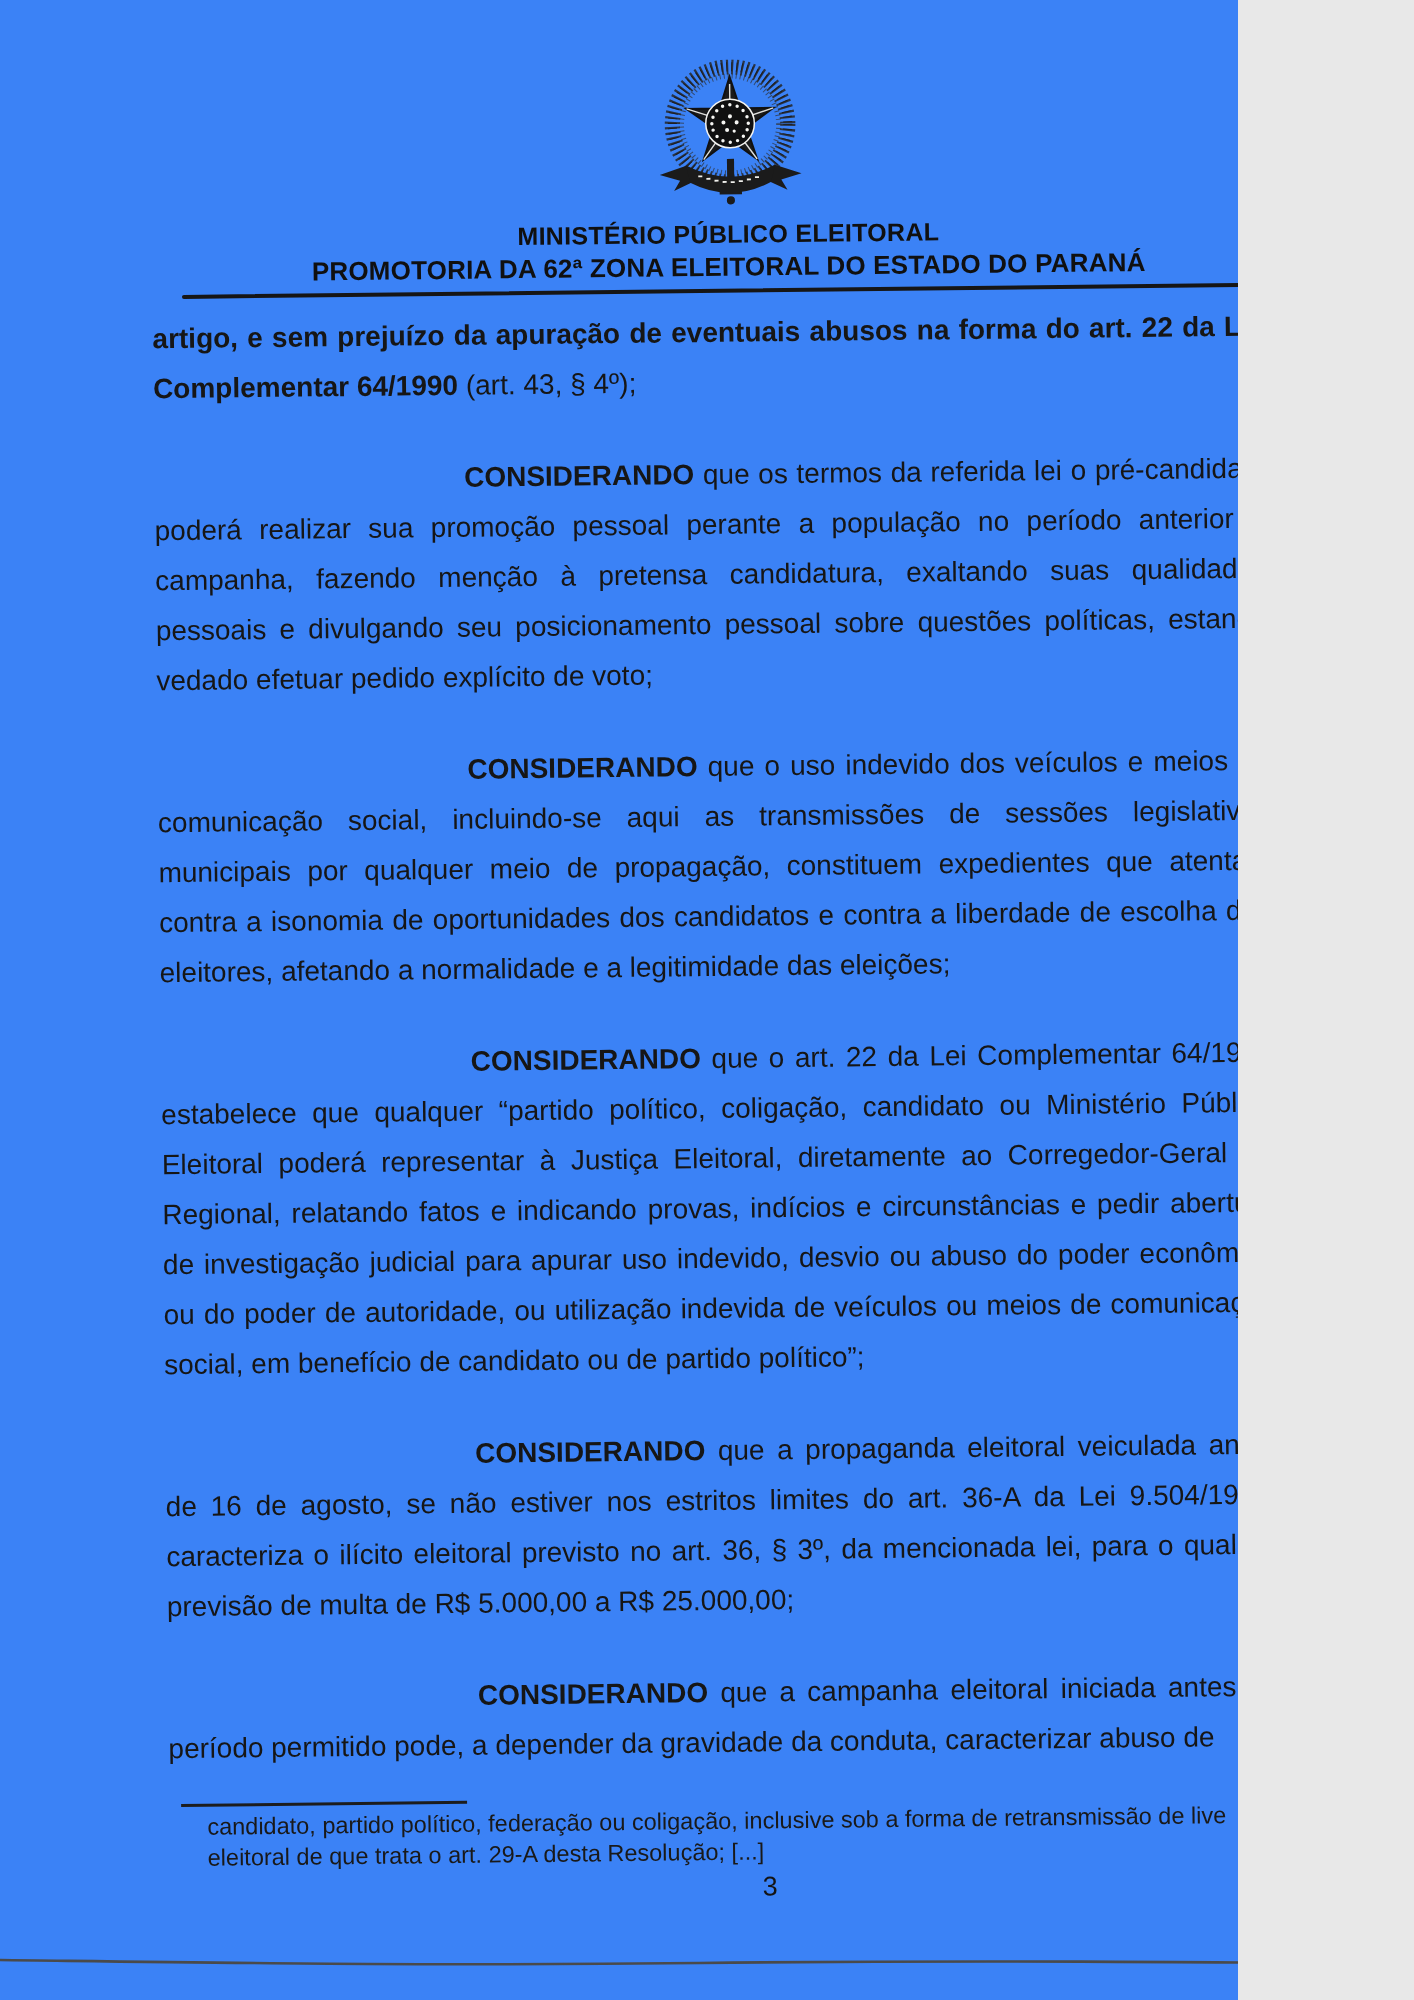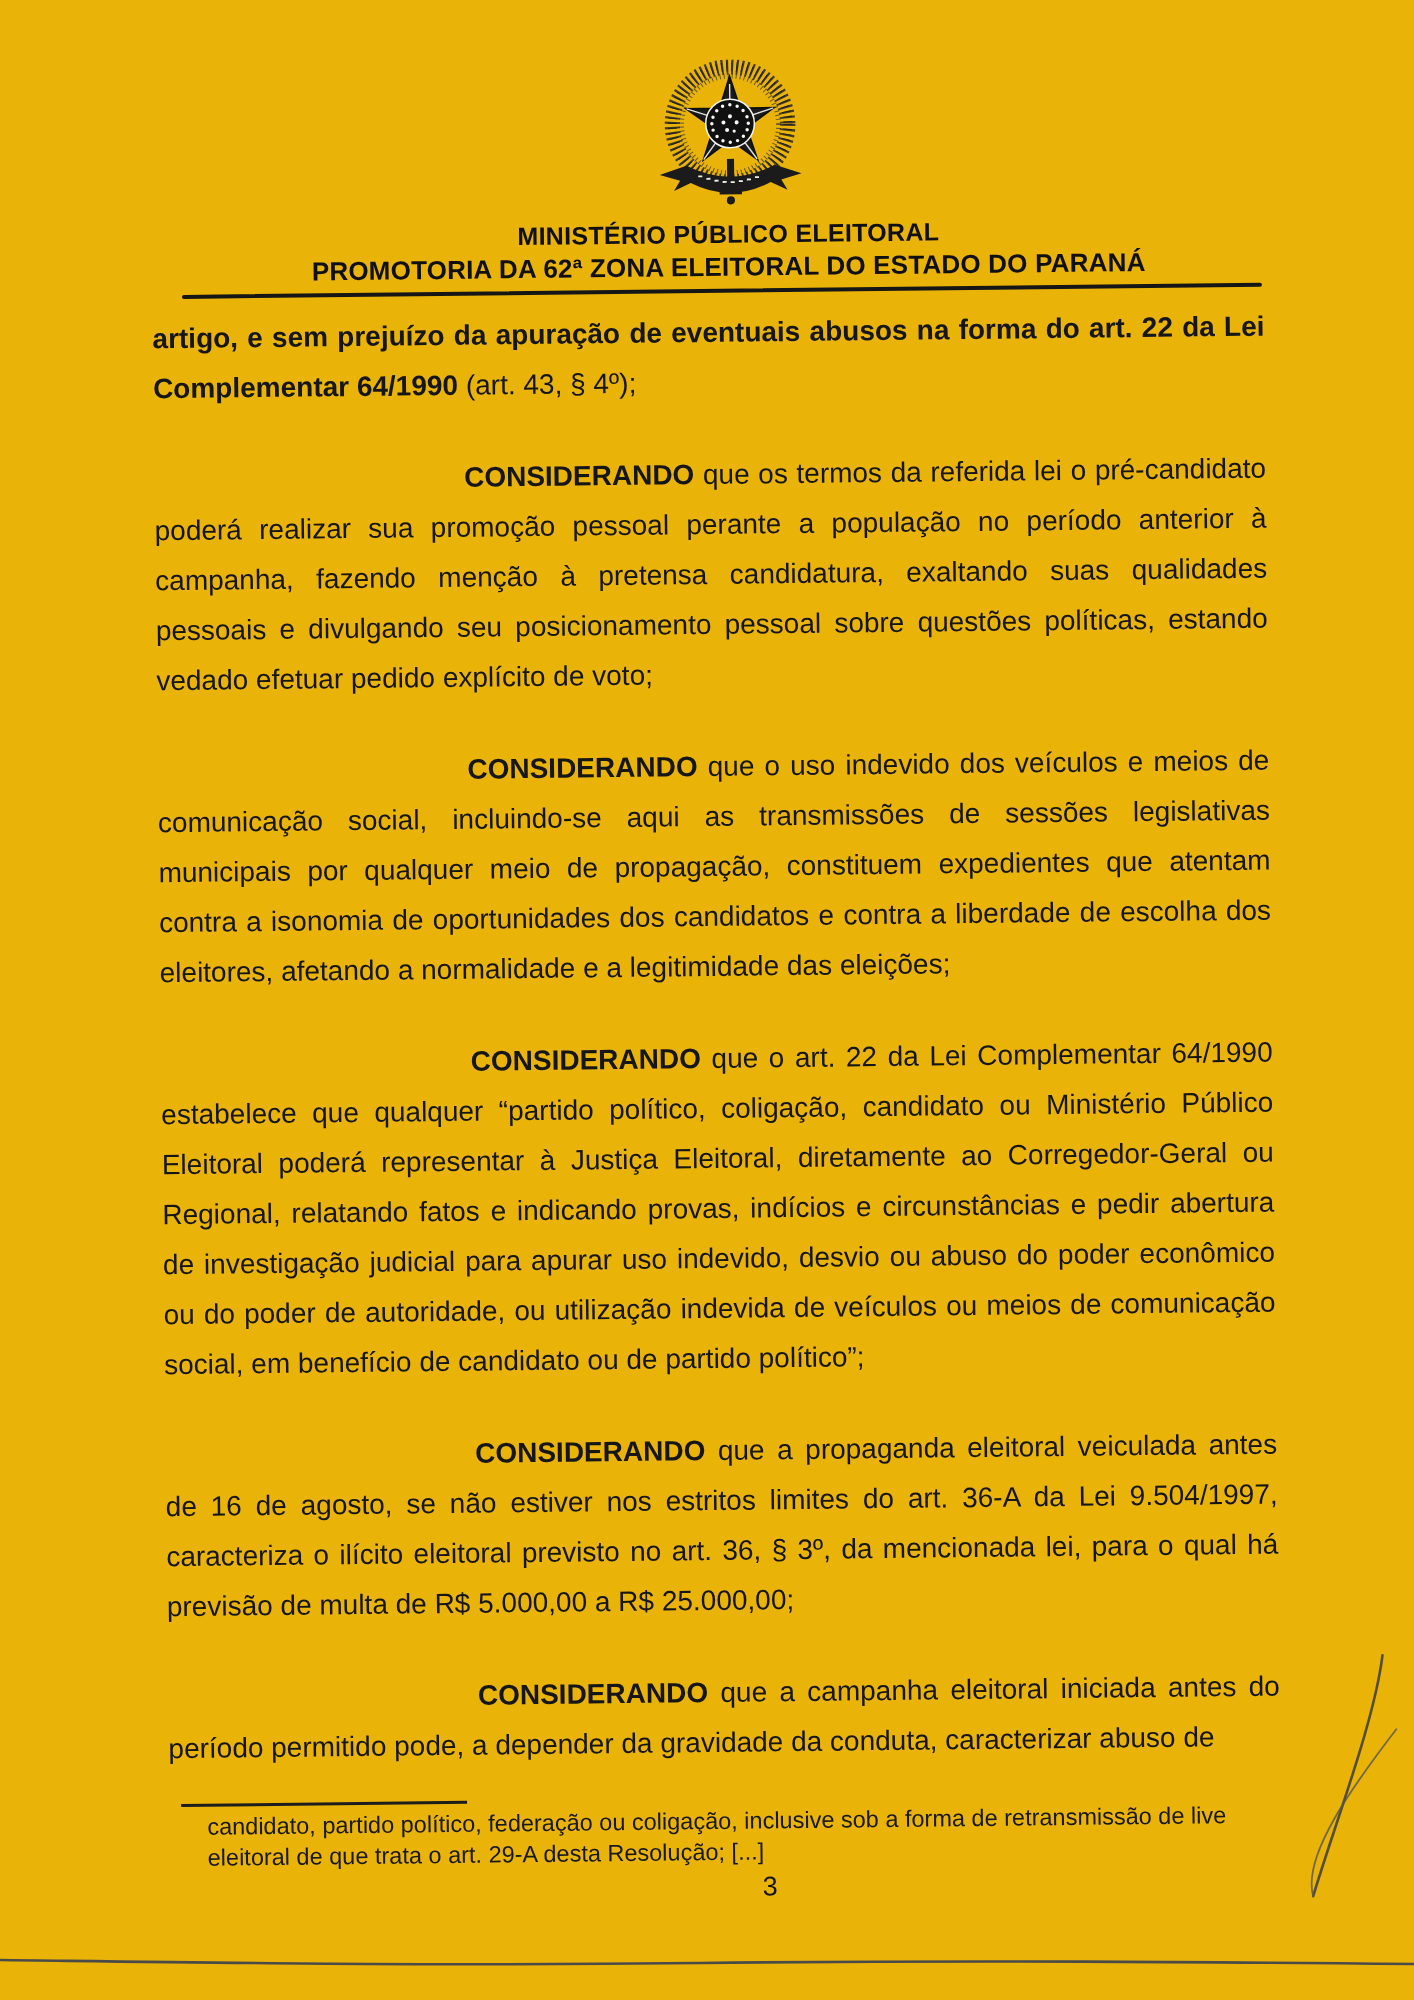--- a/index.html
+++ b/index.html
@@ -1,19 +1,19 @@
 <!DOCTYPE html>
 <html lang="pt"><head>
 <meta charset="utf-8">
 <style>
   html,body{margin:0;padding:0;background:#e8e8e8;}
   .page{
     position:relative;
-    width:1414px;height:2000px;
-    background:#eab308;
+    width:1238px;height:2000px;
+    background:#3b82f6;
     overflow:hidden;
     font-family:"Liberation Sans", sans-serif;
     color:#161616;
   }
   
   .scan{
     position:absolute;inset:0;
     transform:rotate(-0.65deg);
     transform-origin:707px 1000px;
   }

